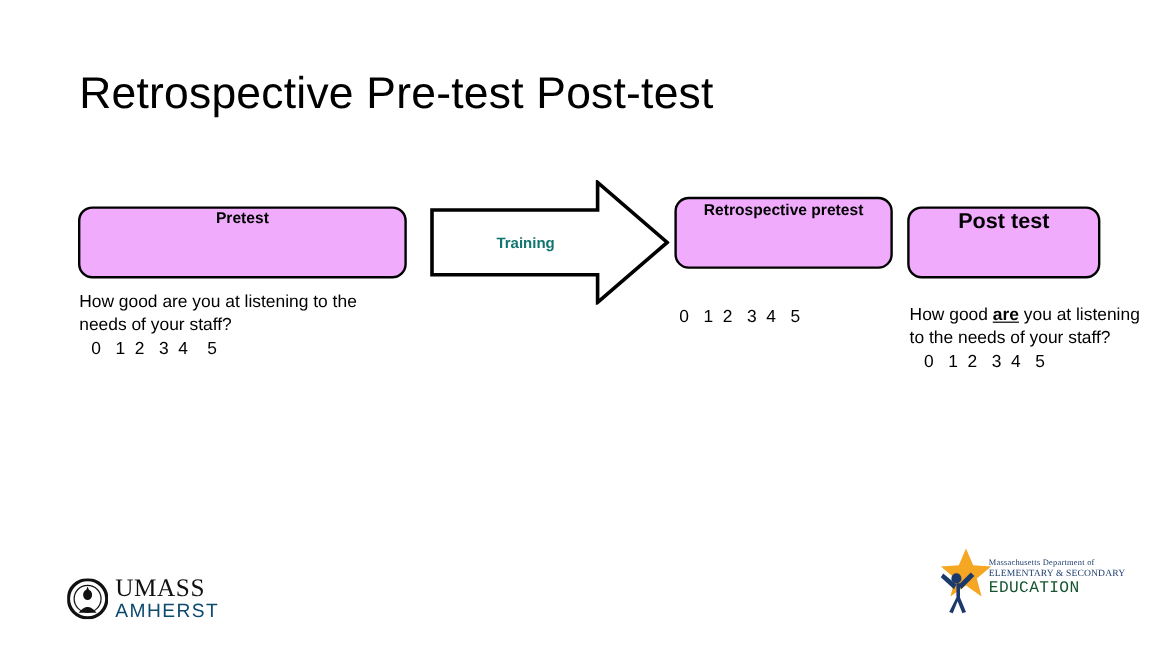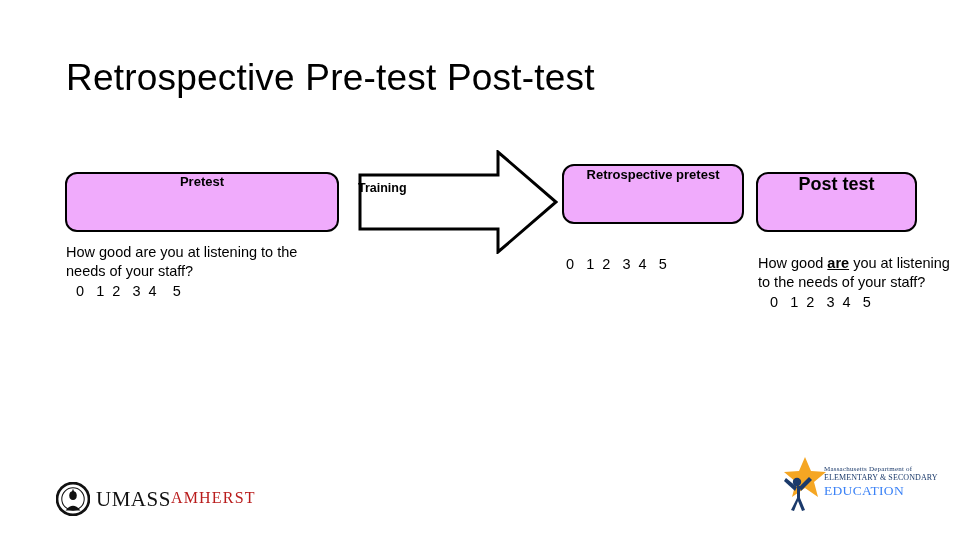--- a/index.html
+++ b/index.html
@@ -90,26 +90,26 @@
     height: 104px;
   }
   .arrow-wrap svg {
     display: block;
     width: 200px;
     height: 104px;
   }
   .arrow-label {
     position: absolute;
     left: 0;
-    top: 31px;
+    top: 46px;
     width: 160px;
-    text-align: left;
+    text-align: center;
     font-size: 12.5px;
     font-weight: bold;
-    color: #000000;
+    color: #0f766e;
   }
 
   
   .qblock {
     position: absolute;
     color: #000000;
     font-size: 14.5px;
     line-height: 19px;
   }
   .qtext b {
@@ -158,35 +158,35 @@
     align-items: center;
     gap: 6px;
   }
   .umass-seal {
     width: 34px;
     height: 34px;
     flex: 0 0 34px;
   }
   .umass-words {
     display: flex;
-    flex-direction: row;
+    flex-direction: column;
     justify-content: center;
     line-height: 1;
   }
   .umass-top {
     font-family: "Liberation Serif", serif;
     font-size: 21px;
     letter-spacing: 0.5px;
     color: #111111;
   }
   .umass-bottom {
-    font-family: Liberation Serif, serif;
+    font-family: Liberation Sans, sans-serif;
     font-size: 16px;
     letter-spacing: 1.2px;
-    color: #b91c1c;
+    color: #0c4a6e;
     margin-top: 1px;
   }
 
   
   .dese-logo {
     position: absolute;
     left: 778px;
     top: 456px;
     width: 148px;
     height: 56px;
@@ -214,23 +214,23 @@
   }
   .dese-l2 {
     font-family: "Liberation Serif", serif;
     font-size: 8px;
     color: #1b3a6b;
     letter-spacing: 0.1px;
     white-space: nowrap;
     margin-top: 1px;
   }
   .dese-l3 {
-    font-family: Liberation Serif, serif;
+    font-family: Liberation Mono, monospace;
     font-size: 13.5px;
-    color: #3b82f6;
+    color: #14532d;
     letter-spacing: 0.3px;
     white-space: nowrap;
     margin-top: 1px;
   }
 </style>
 </head>
 <body>
 
 <div class="slide">
 

